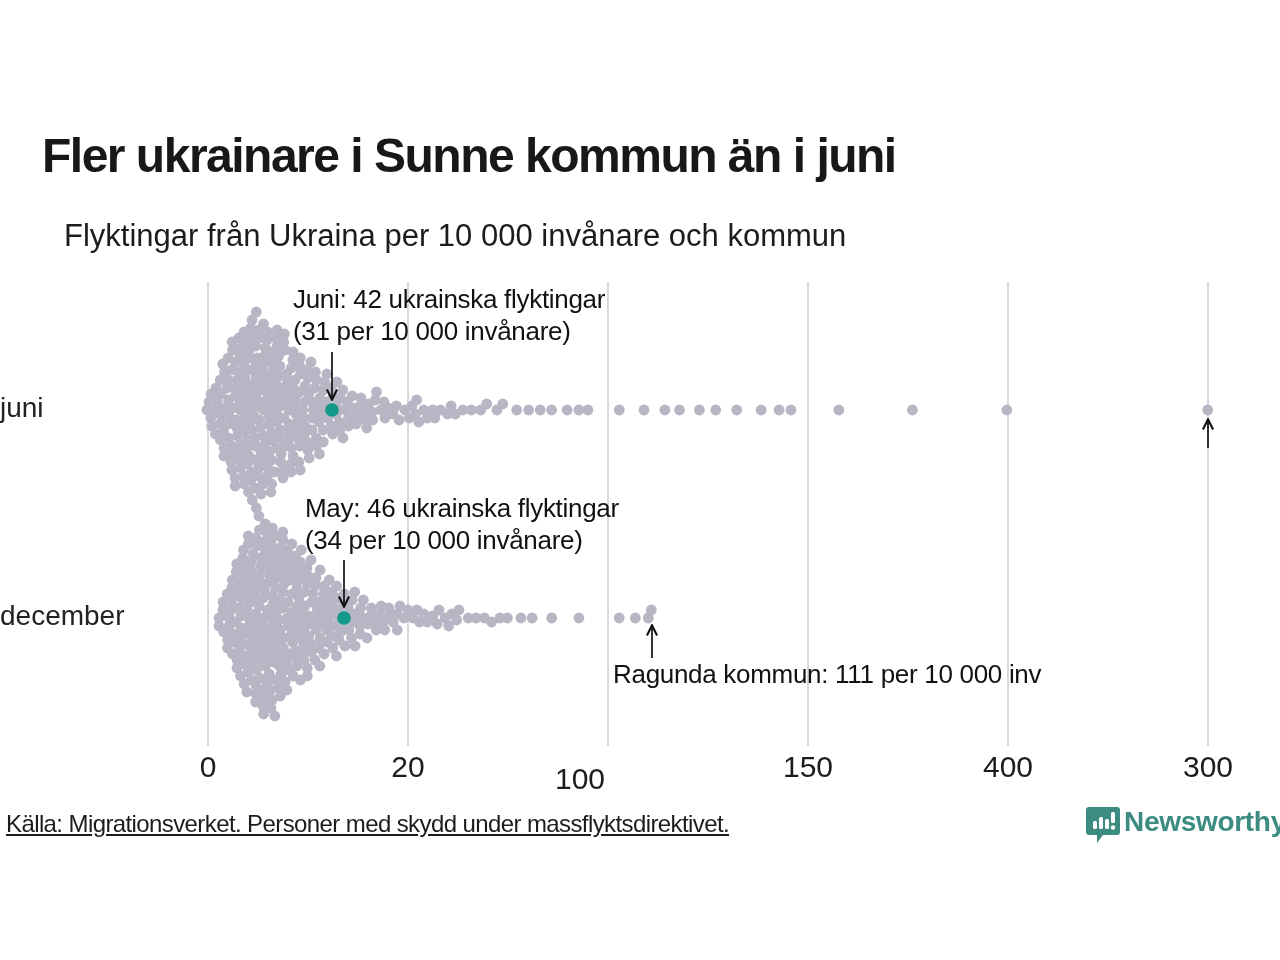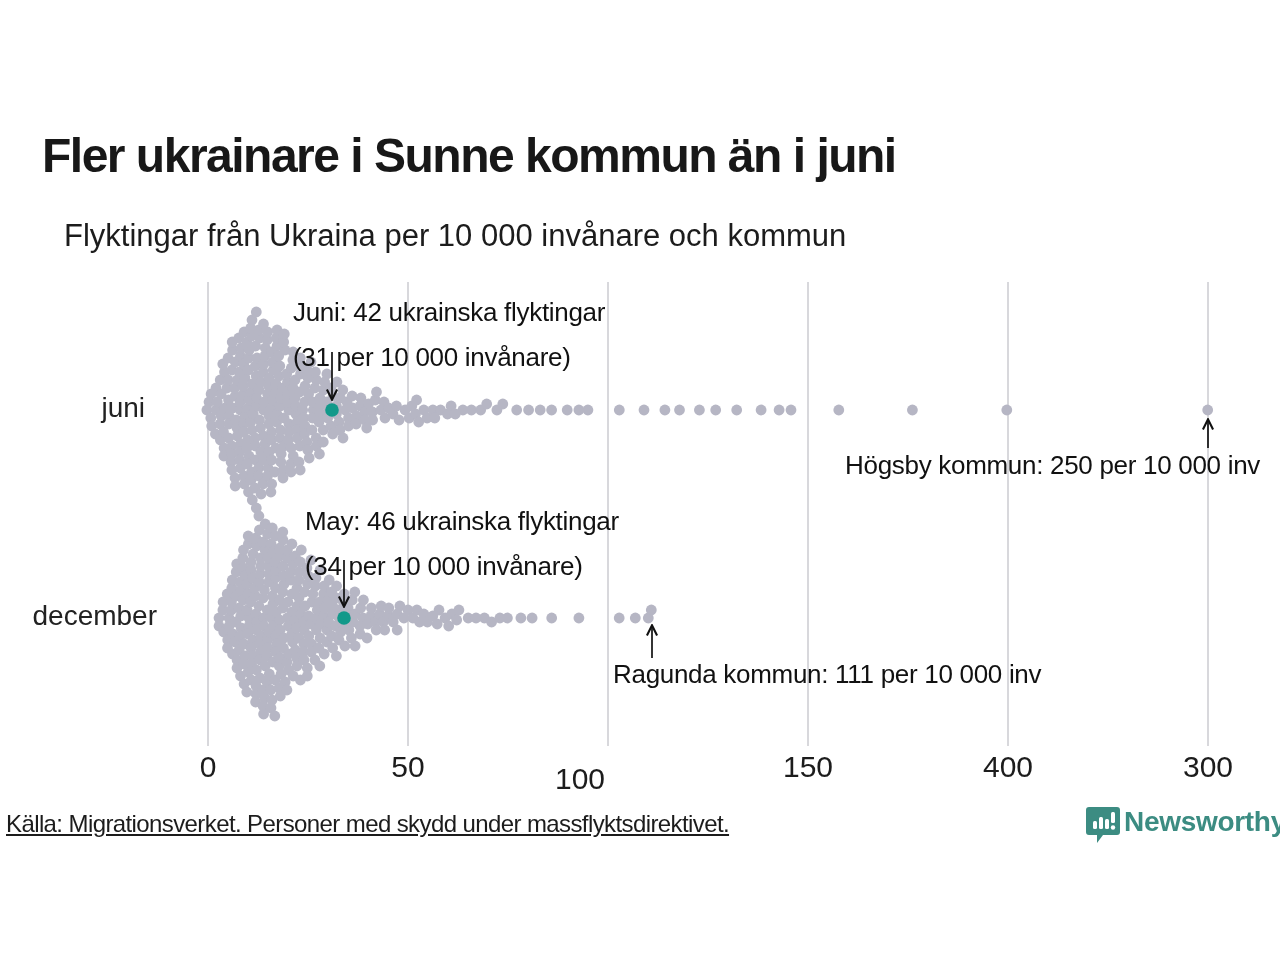--- a/index.html
+++ b/index.html
@@ -5,22 +5,22 @@
   html,body{margin:0;padding:0;background:#fff;}
   #frame{position:relative;width:1280px;height:960px;background:#ffffff;overflow:hidden;
          font-family:"Liberation Sans","DejaVu Sans",sans-serif;color:#1a1a1a;}
   .title{position:absolute;left:42px;top:128px;font-size:48px;font-weight:700;
          letter-spacing:-1.5px;color:#181818;white-space:nowrap;}
   .subtitle{position:absolute;left:24px;top:218px;font-size:31px;font-weight:400;
             color:#1c1c1c;white-space:nowrap;margin-left:40px;}
   #chart-svg{position:absolute;left:0;top:260px;}
   .annotation{position:absolute;font-size:26px;line-height:1.24;color:#111;
               letter-spacing:-0.3px;white-space:nowrap;}
-  .annotation div{white-space:nowrap;margin-top:13px;}
-  .row-label{position:absolute;left:0;width:145px;text-align:right;font-size:28px;color:#222;}
+  .annotation div{white-space:nowrap;}
+  .row-label{position:absolute;left:0;width:145px;text-align:left;font-size:28px;color:#222;}
   .tick-label{position:absolute;top:750px;width:100px;text-align:center;
               font-size:30px;color:#1c1c1c;}
   .source{position:absolute;left:6px;top:810px;font-size:24px;letter-spacing:-0.6px;
           color:#1c1c1c;white-space:nowrap;text-decoration:underline;}
   .brand{position:absolute;left:1086px;top:804px;display:flex;align-items:flex-start;}
   .brand-text{position:absolute;left:1124px;top:806px;font-size:28px;font-weight:600;
               color:#3c8c82;letter-spacing:-0.3px;}
   .ann-right{text-align:right;}
 </style>
 </head>
@@ -662,39 +662,38 @@
       </g>
     <g id="arrows">
         <line x1="332" y1="92" x2="332" y2="139" stroke="#111111" stroke-width="1.7" marker-end="url(#arrowhead)"></line>
         <line x1="344" y1="300" x2="344" y2="346" stroke="#111111" stroke-width="1.7" marker-end="url(#arrowhead)"></line>
         <line x1="1208" y1="188" x2="1208" y2="160" stroke="#111111" stroke-width="1.7" marker-end="url(#arrowhead)"></line>
         <line x1="652" y1="398" x2="652" y2="366" stroke="#111111" stroke-width="1.7" marker-end="url(#arrowhead)"></line>
       </g>
   </svg>
 
   <div class="row-label" style="top:392px;">juni</div>
-  <div class="row-label" style="top:600px;padding-left:12px;">december</div>
+  <div class="row-label" style="top:600px;">december</div>
 
   <div class="annotation" style="left:293px;top:283px;">
     <div>Juni: 42 ukrainska flyktingar</div>
     <div>(31 per 10 000 invånare)</div>
   </div>
 
-  <div class="annotation ann-right" style="left:845px;top:449px;width:402px;">Högsby kommun: 250 per 10 000 inv</div>
 
   <div class="annotation" style="left:305px;top:492px;">
     <div>May: 46 ukrainska flyktingar</div>
     <div>(34 per 10 000 invånare)</div>
   </div>
 
   <div class="annotation" style="left:613px;top:658px;">Ragunda kommun: 111 per 10 000 inv</div>
 
   <div id="axis-labels">
       <div class="tick-label" style="left: 158px;">0</div>
-      <div class="tick-label" style="left: 358px;">50</div>
+      <div class="tick-label" style="left: 358px;">20</div>
       <div class="tick-label" style="left: 530px; margin-top: 12px;">100</div>
       <div class="tick-label" style="left: 758px; text-align: center;">150</div>
       <div class="tick-label" style="left: 958px;">400</div>
       <div class="tick-label" style="left: 1158px;">300</div>
     </div>
 
   <div class="source">Källa: Migrationsverket. Personer med skydd under massflyktsdirektivet.</div>
 
   <svg class="brand" width="34" height="40" viewBox="0 0 34 40">
     <path d="M3 3 h28 a3 3 0 0 1 3 3 v22 a3 3 0 0 1 -3 3 h-14 l-6 8 l0 -8 h-8 a3 3 0 0 1 -3 -3 v-22 a3 3 0 0 1 3 -3 z" fill="#3c8c82"></path>

